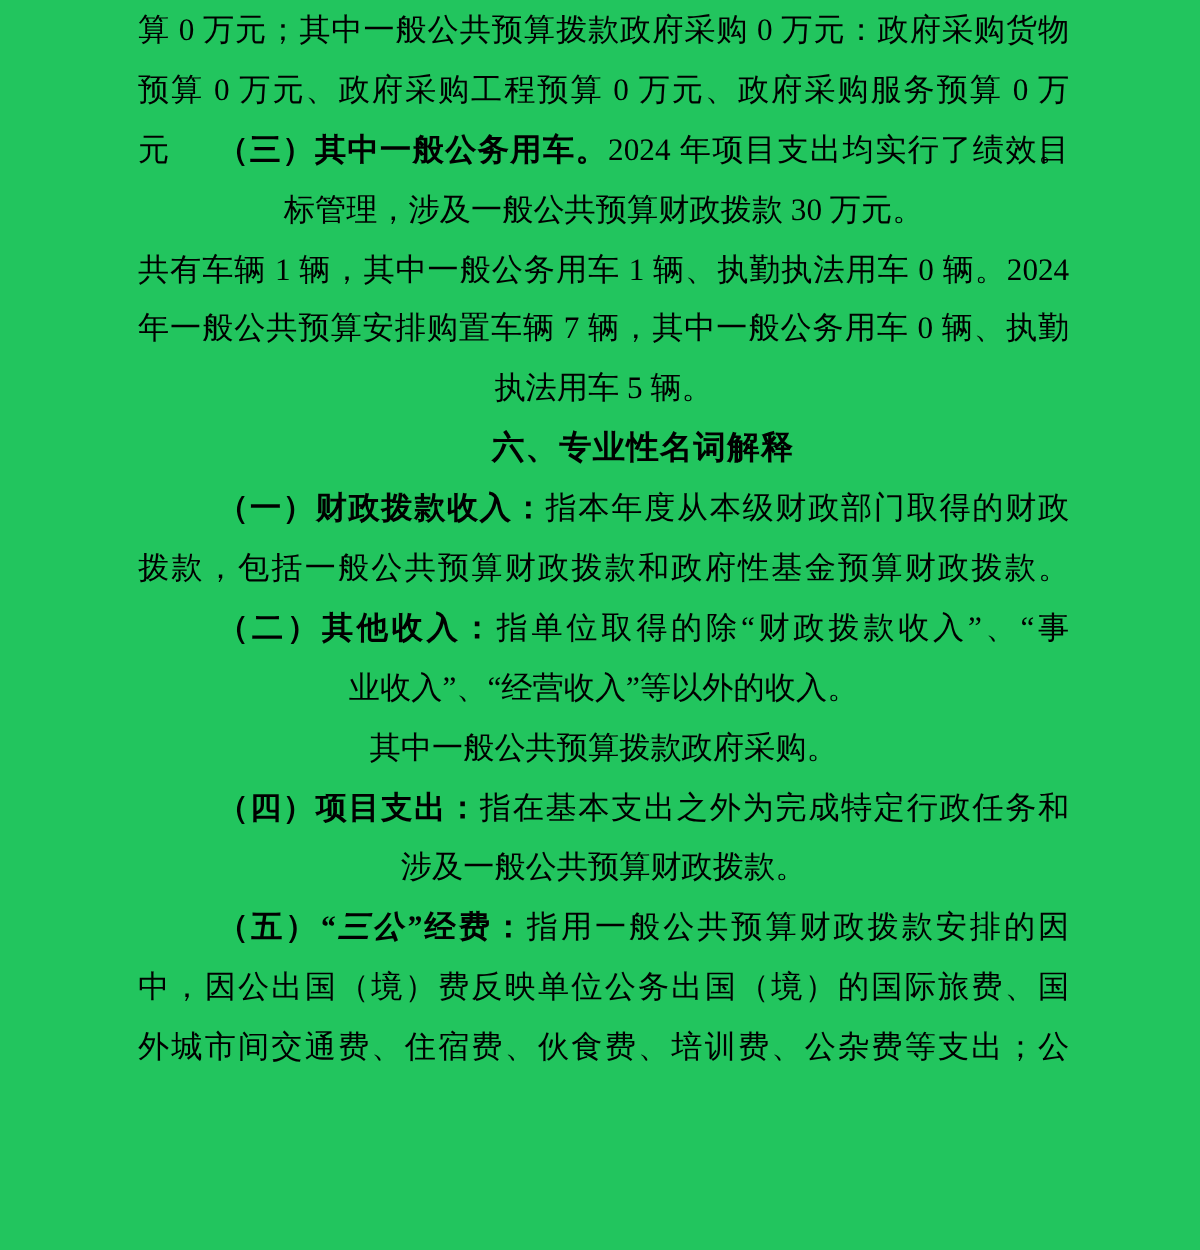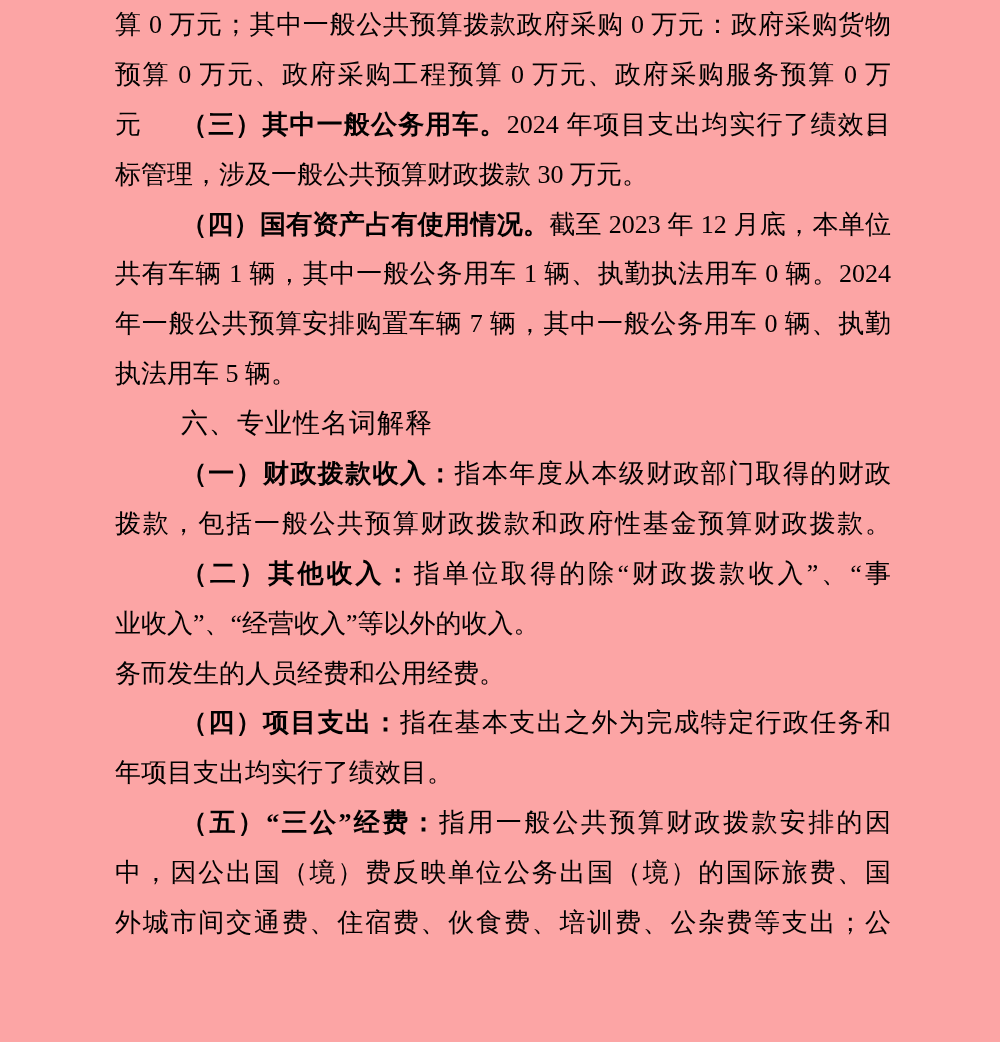--- a/index.html
+++ b/index.html
@@ -12,79 +12,79 @@
     height: 1042px;
     position: relative;
     overflow: hidden;
     font-family: "Liberation Serif", "DejaVu Serif", serif;
     color: #000000;
   }
   .page {
     position: absolute;
     left: 0; top: 0;
     width: 1000px; height: 1042px;
-    background: #fca5a5;
+    background: #22c55e;
   }
   .textblock {
     position: absolute;
     left: 115px;
     top: 0;
     width: 776px;
   }
   .line {
     height: 49.9px;
     line-height: 49.9px;
     font-size: 26px;
     letter-spacing: 0px;
     white-space: nowrap;
-    text-align: left;
+    text-align: center;
   }
   .line.fill {
     white-space: normal;
     text-align: justify;
     text-align-last: justify;
     text-justify: inter-character;
   }
   .line.indent {
     padding-left: 66px;
   }
   .line.indent.fill {
     padding-left: 0;
     text-indent: 66px;
   }
   .seg.bold {
     font-weight: bold;
   }
   .seg.italic {
+    font-style: italic;
   }
   .line.heading .seg {
     font-family: "Liberation Sans", "DejaVu Sans", sans-serif;
-    font-weight: normal;
+    font-weight: bold;
     font-size: 27px;
     letter-spacing: 1px;
   }
 </style>
 </head>
 <body style="background: rgb(255, 255, 255); color: rgb(0, 0, 0);">
 
 <div class="page">
   <div class="textblock">
       <div class="line fill"><span class="seg">算 0 万元；其中一般公共预算拨款政府采购 0 万元：政府采购货物</span></div>
       <div class="line fill"><span class="seg">预算 0 万元、政府采购工程预算 0 万元、政府采购服务预算 0 万元。</span></div>
       <div class="line indent fill"><span class="seg bold">（三）其中一般公务用车。</span><span class="seg">2024 年项目支出均实行了绩效目</span></div>
       <div class="line"><span class="seg">标管理，涉及一般公共预算财政拨款 30 万元。</span></div>
-      <div class="line indent fill"><span class="seg bold">（四）国有资产占有使用情况。</span><span class="seg">截至 2023 年 12 月底，本单位</span></div>
       <div class="line fill"><span class="seg">共有车辆 1 辆，其中一般公务用车 1 辆、执勤执法用车 0 辆。2024</span></div>
       <div class="line fill"><span class="seg">年一般公共预算安排购置车辆 7 辆，其中一般公务用车 0 辆、执勤</span></div>
       <div class="line"><span class="seg">执法用车 5 辆。</span></div>
       <div class="line indent heading"><span class="seg bold">六、专业性名词解释</span></div>
       <div class="line indent fill"><span class="seg bold">（一）财政拨款收入：</span><span class="seg">指本年度从本级财政部门取得的财政</span></div>
       <div class="line fill"><span class="seg">拨款，包括一般公共预算财政拨款和政府性基金预算财政拨款。</span></div>
       <div class="line indent fill"><span class="seg bold">（二）其他收入：</span><span class="seg">指单位取得的除“财政拨款收入”、“事</span></div>
       <div class="line"><span class="seg">业收入”、“经营收入”等以外的收入。</span></div>
-      <div class="line"><span class="seg">务而发生的人员经费和公用经费。</span></div>
+      <div class="line"><span class="seg">其中一般公共预算拨款政府采购。</span></div>
       <div class="line indent fill"><span class="seg bold">（四）项目支出：</span><span class="seg">指在基本支出之外为完成特定行政任务和</span></div>
-      <div class="line"><span class="seg">年项目支出均实行了绩效目。</span></div>
+      <div class="line"><span class="seg">涉及一般公共预算财政拨款。</span></div>
       <div class="line indent fill"><span class="seg bold">（五）</span><span class="seg bold italic">“三公”</span><span class="seg bold">经费：</span><span class="seg">指用一般公共预算财政拨款安排的因</span></div>
       <div class="line fill"><span class="seg">中，因公出国（境）费反映单位公务出国（境）的国际旅费、国</span></div>
       <div class="line fill"><span class="seg">外城市间交通费、住宿费、伙食费、培训费、公杂费等支出；公</span></div>
     </div>
 </div>
 
 </body></html>

